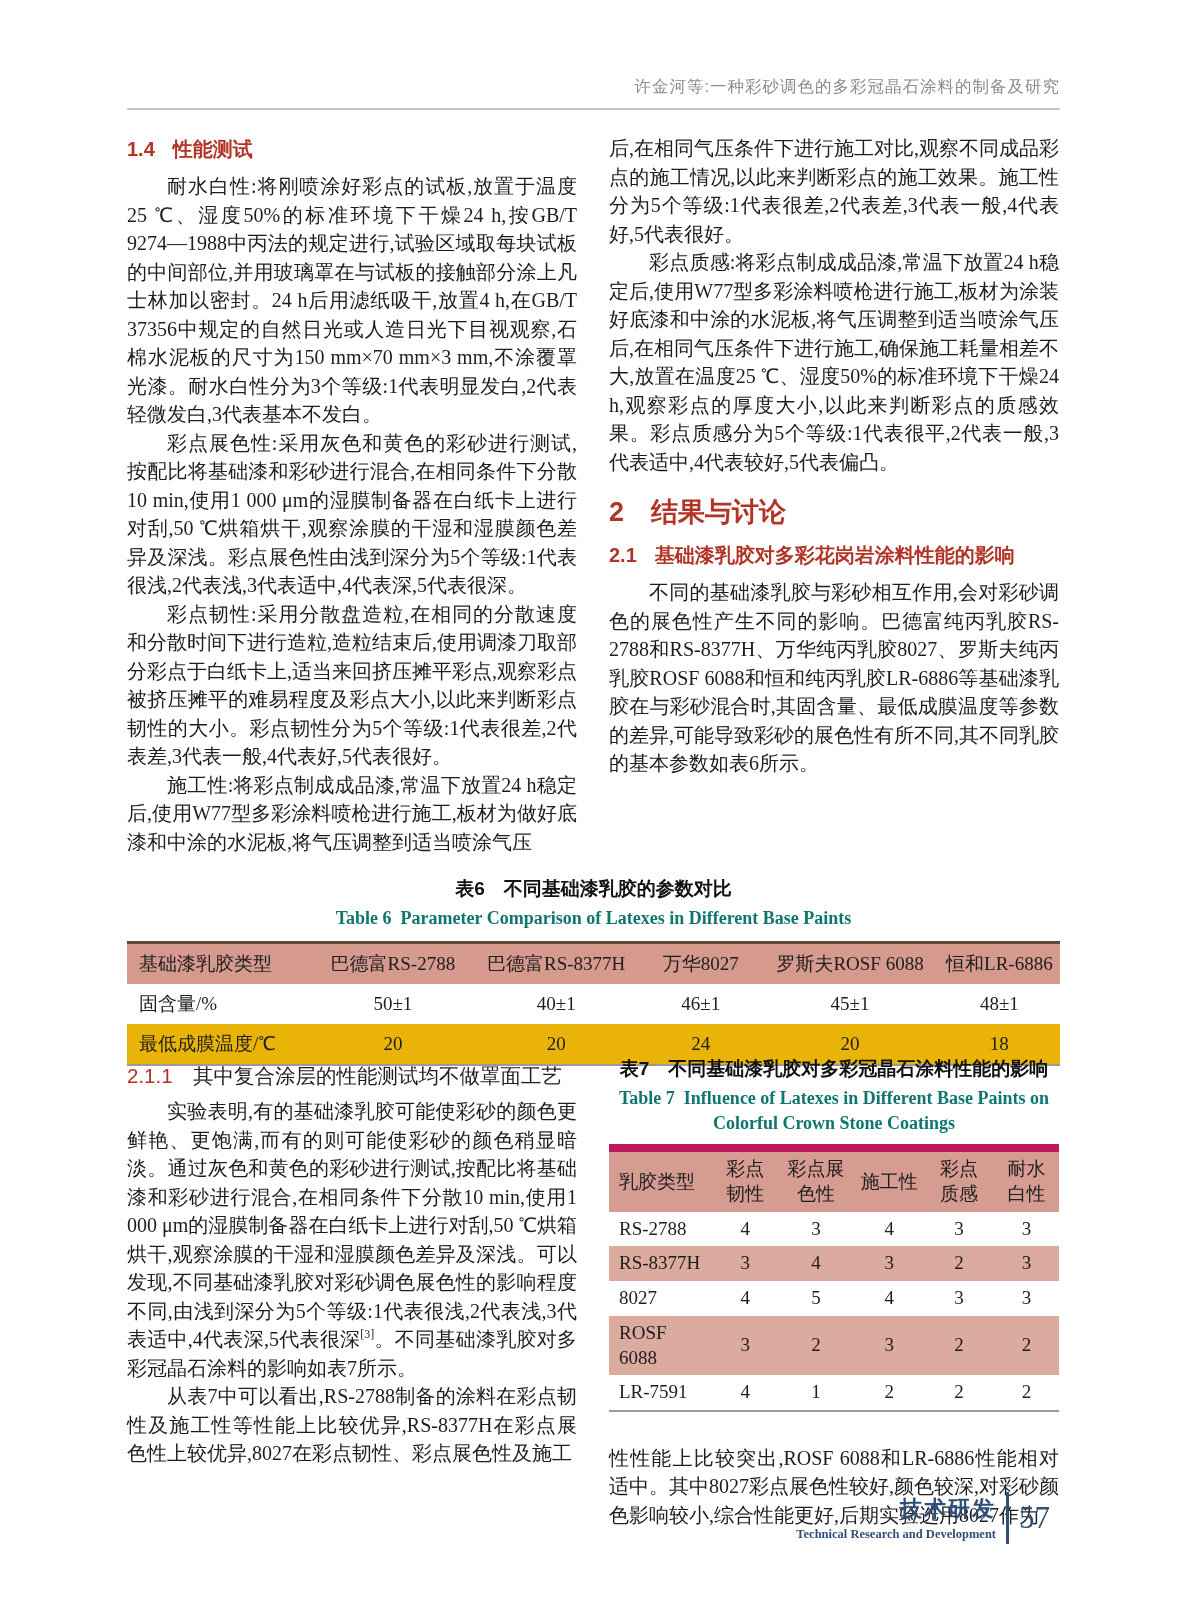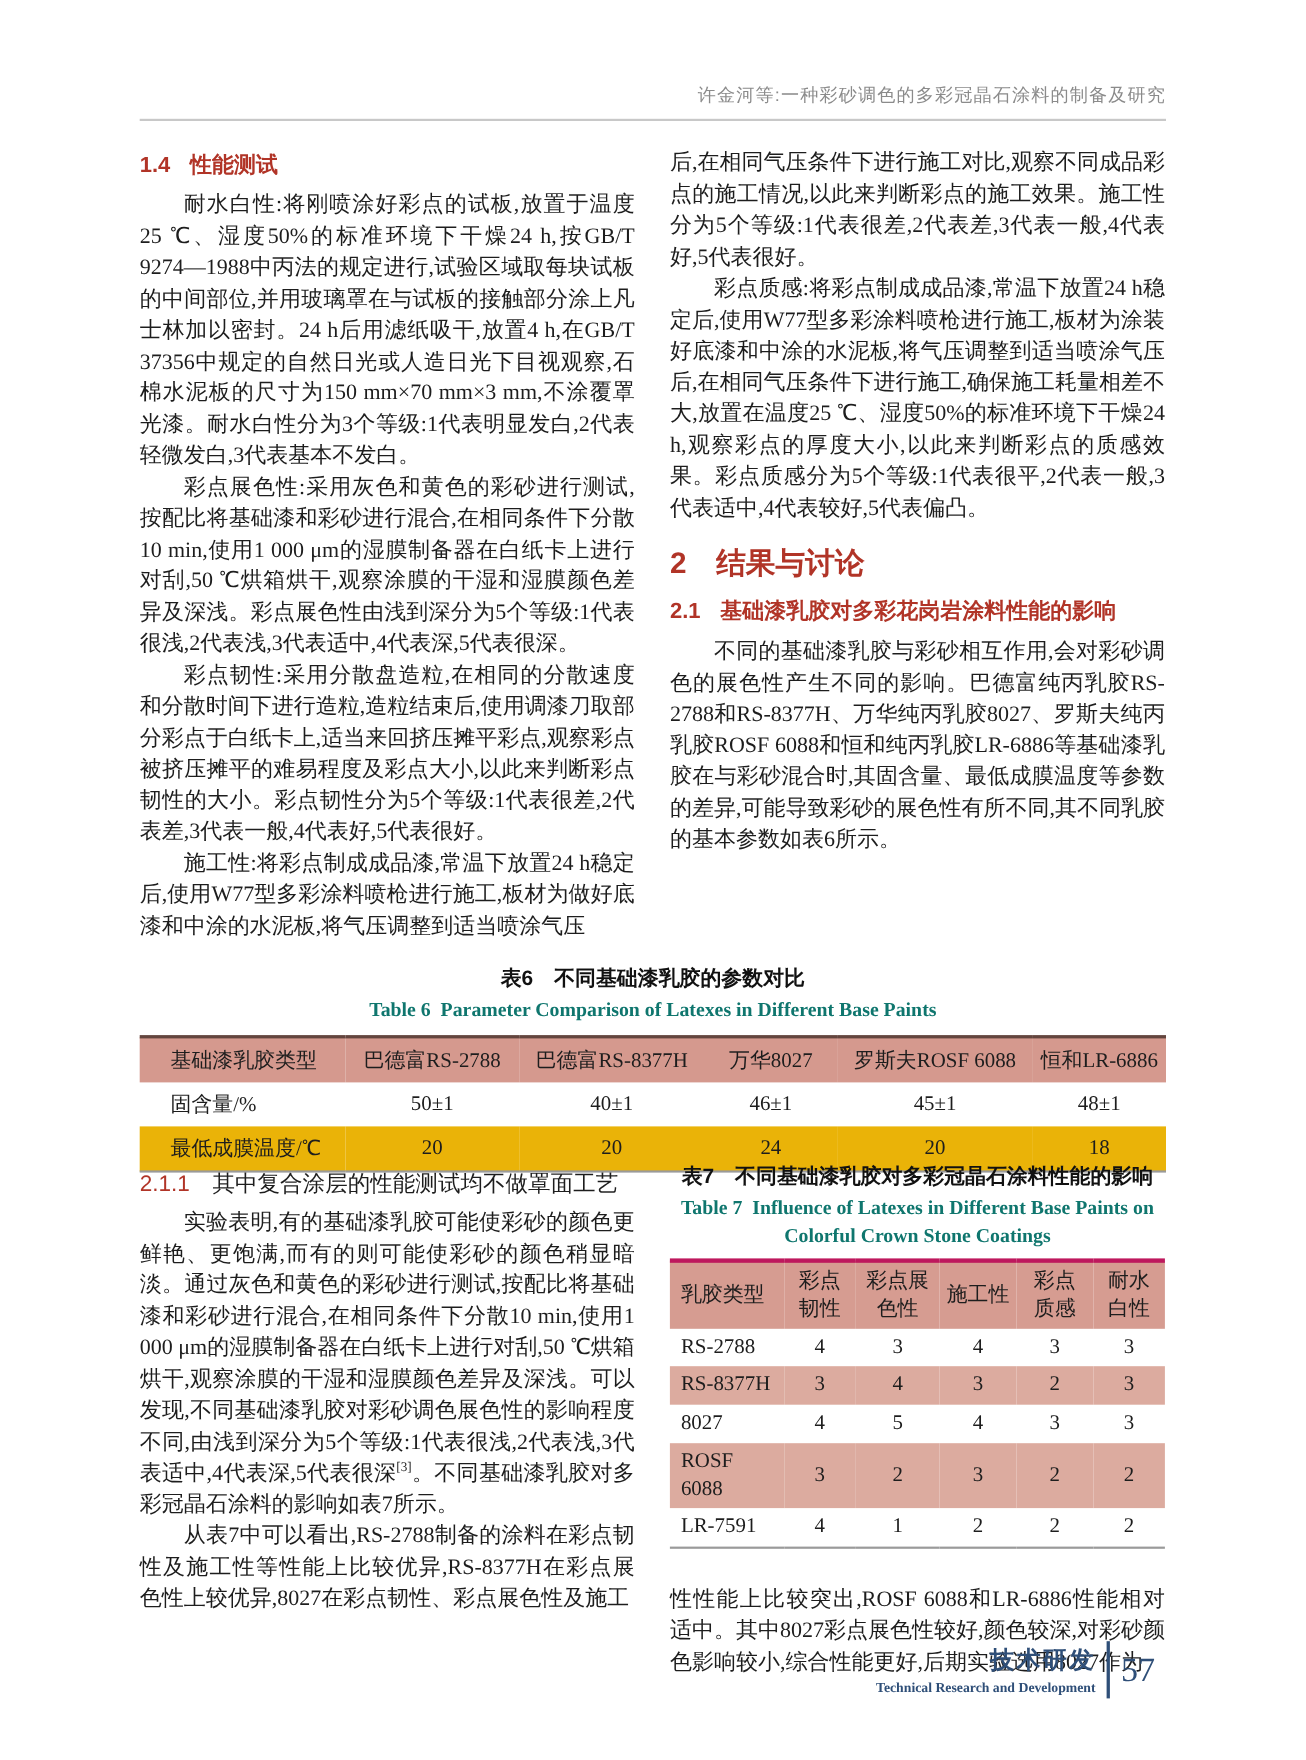--- a/index.html
+++ b/index.html
@@ -108,27 +108,27 @@
     line-height: 1.4;
   }
   table {
     width: 100%;
     border-collapse: collapse;
     font-size: 19px;
     color: #1d1d1d;
   }
   .t6 { margin-top: 10px; border-top: 3px solid #63453e; border-bottom: 2px solid #9a9a9a; }
   .t6 th, .t6 td { font-weight: normal; padding: 7px 6px; text-align: center; }
-  .t6 th:first-child, .t6 td:first-child { text-align: left; padding-left: 28px; }
+  .t6 th:first-child, .t6 td:first-child { text-align: left; padding-left: 12px; }
   .t6 thead th { background: #d5998e; }
   .t6 tbody tr:nth-child(2) td { background: #eab308; }
   .t6 col.c1 { width: 20%; } .t6 col.c2 { width: 17%; } .t6 col.c3 { width: 18%; }
   .t6 col.c4 { width: 13%; } .t6 col.c5 { width: 19%; } .t6 col.c6 { width: 13%; }
 
-  .t7 { margin-top: 8px; border-top: 4px solid #be185d; border-bottom: 2px solid #9a9a9a; }
+  .t7 { margin-top: 8px; border-top: 8px solid #be185d; border-bottom: 2px solid #9a9a9a; }
   .t7 th, .t7 td {
     font-weight: normal;
     padding: 5px 4px;
     text-align: center;
     white-space: pre-line;
     line-height: 1.3;
   }
   .t7 th:first-child, .t7 td:first-child { text-align: left; padding-left: 10px; }
   .t7 thead th { background: #d69c91; }
   .t7 tbody tr:nth-child(even) td { background: #dcab9f; }

